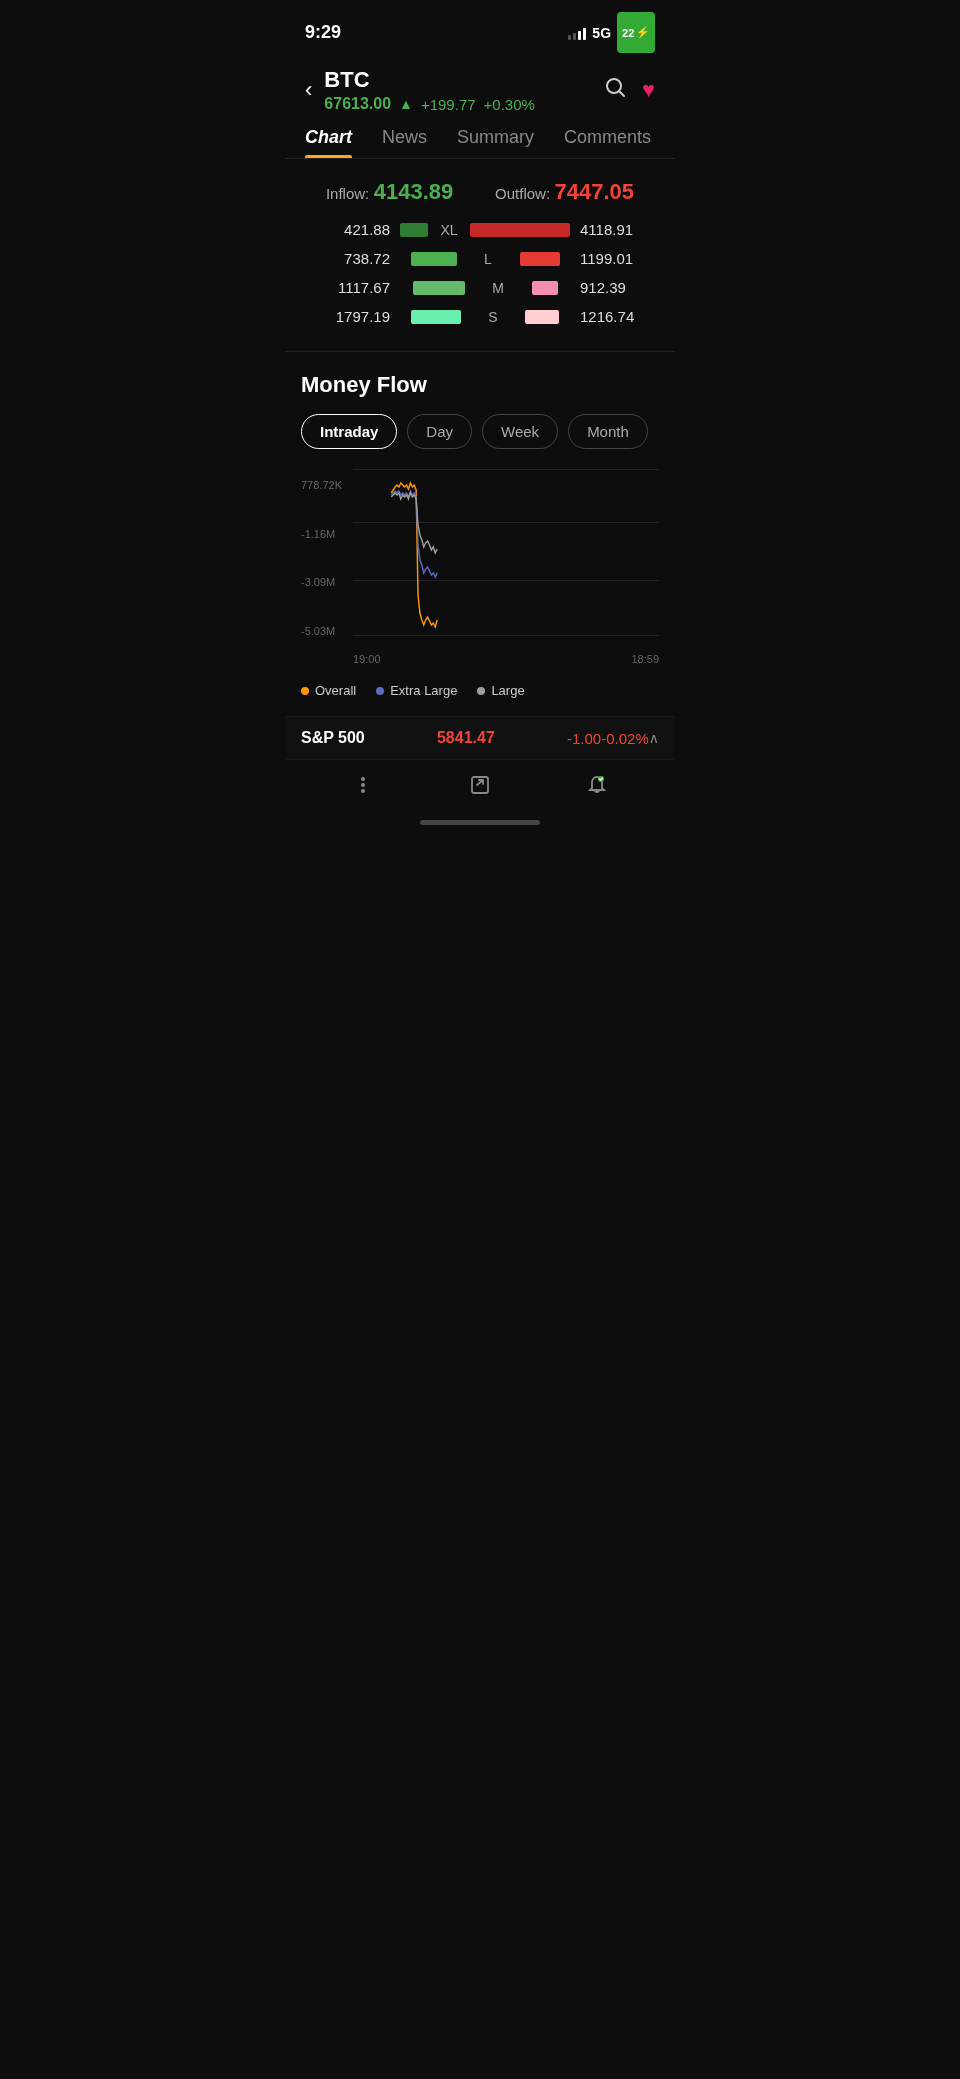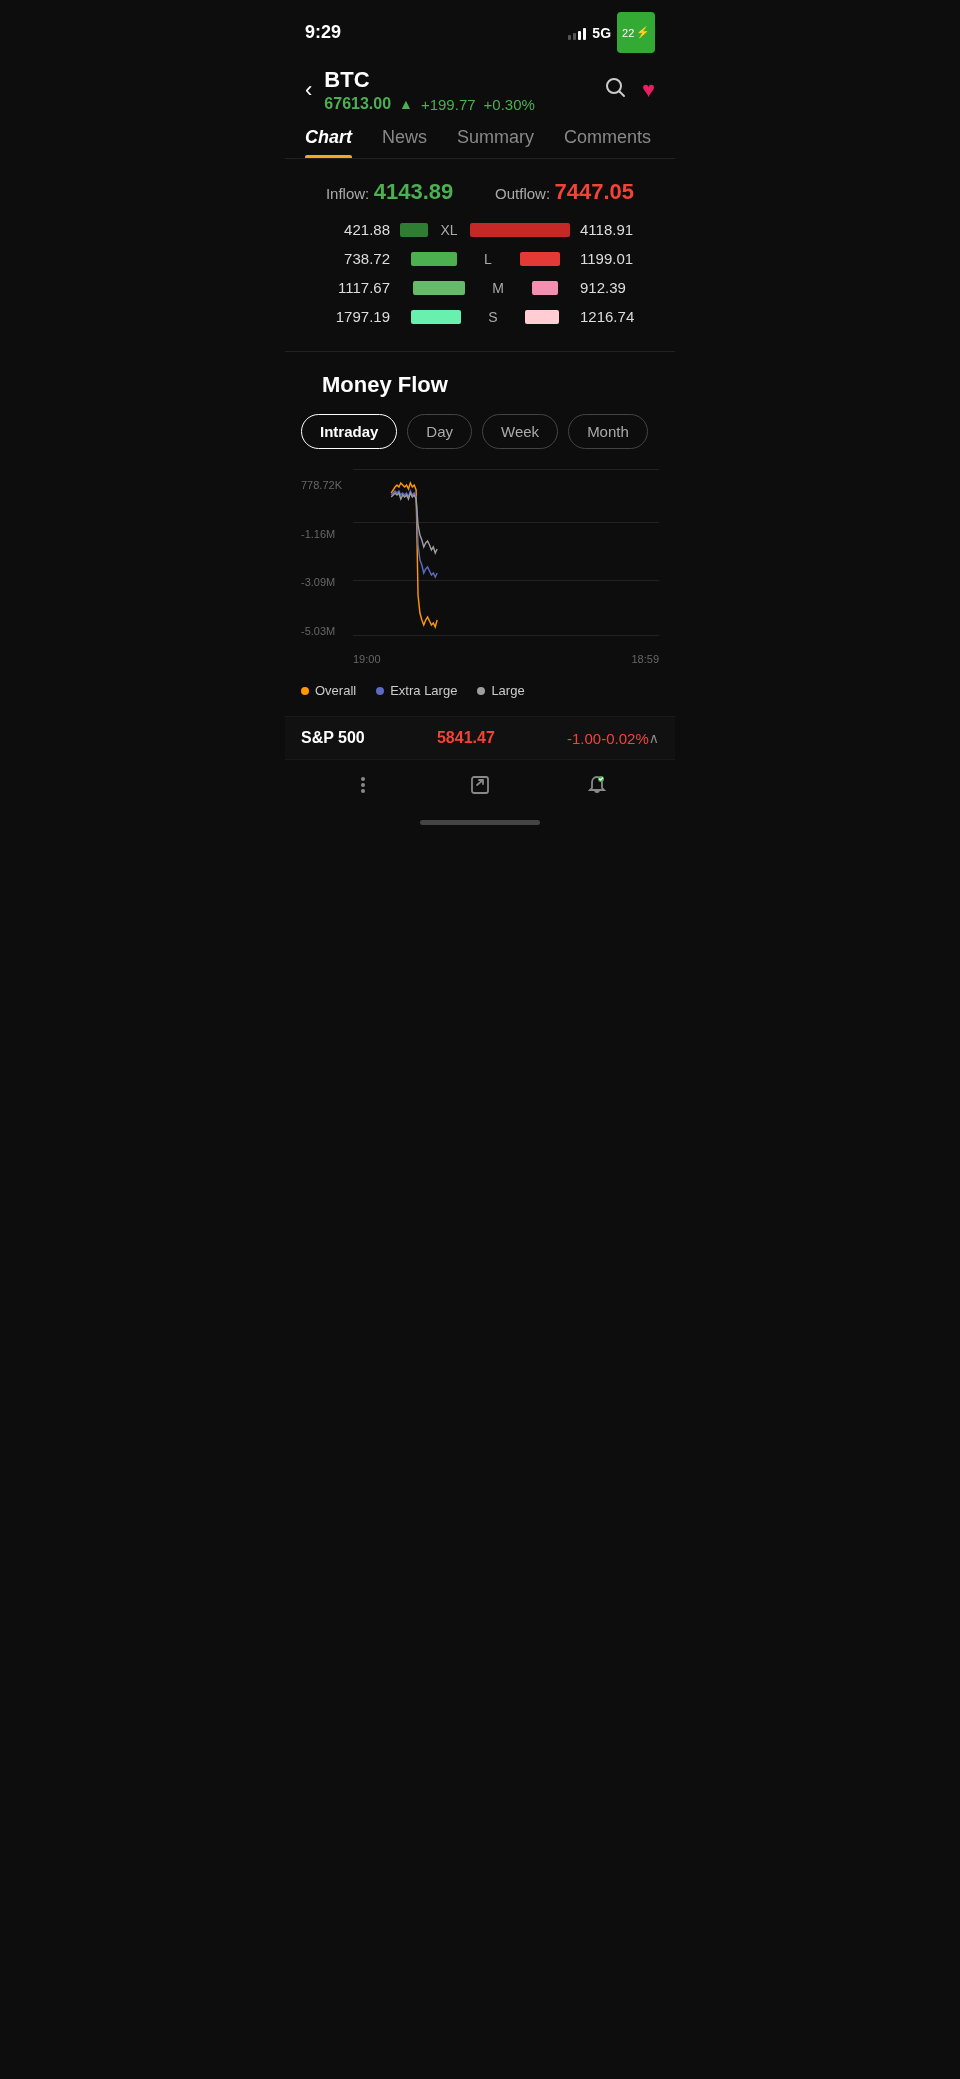--- a/index.html
+++ b/index.html
@@ -49,21 +49,21 @@
       font-weight: 700;
       color: #fff;
     }
     .battery {
       display: flex;
       align-items: center;
       background: #3a3;
       border-radius: 4px;
       padding: 14px 5px;
       font-size: 11px;
-      font-weight: 400;
+      font-weight: 700;
       color: #fff;
       gap: 2px;
     }
 
     
     .header {
       display: flex;
       align-items: center;
       padding: 8px 20px 10px 20px;
       gap: 12px;
@@ -229,21 +229,20 @@
 
     
     .money-flow-section {
       padding: 20px 16px 10px 16px;
     }
     .money-flow-title {
       font-size: 22px;
       font-weight: 700;
       color: #fff;
       margin-bottom: 16px;
-      margin-left: 21px;
     }
     .period-tabs {
       display: flex;
       gap: 10px;
       margin-bottom: 16px;
     }
     .period-tab {
       padding: 8px 18px;
       border-radius: 20px;
       border: 1.5px solid #444;

